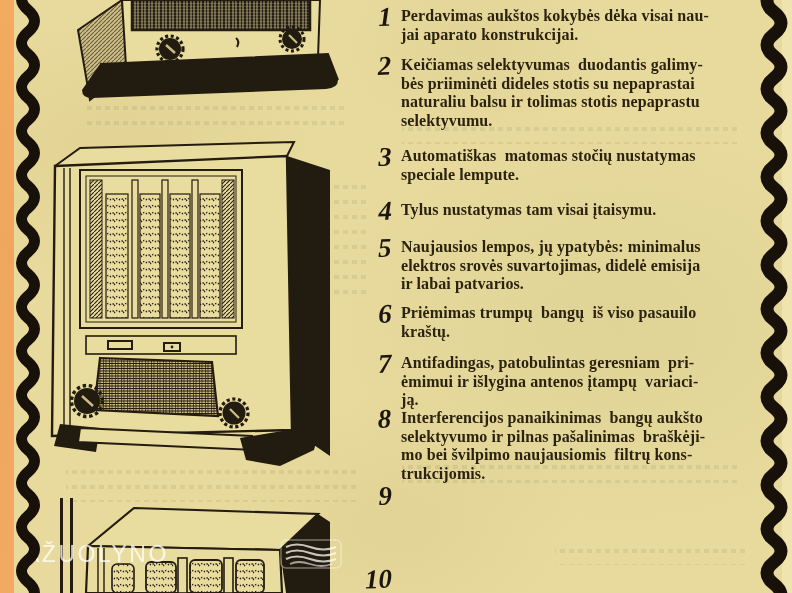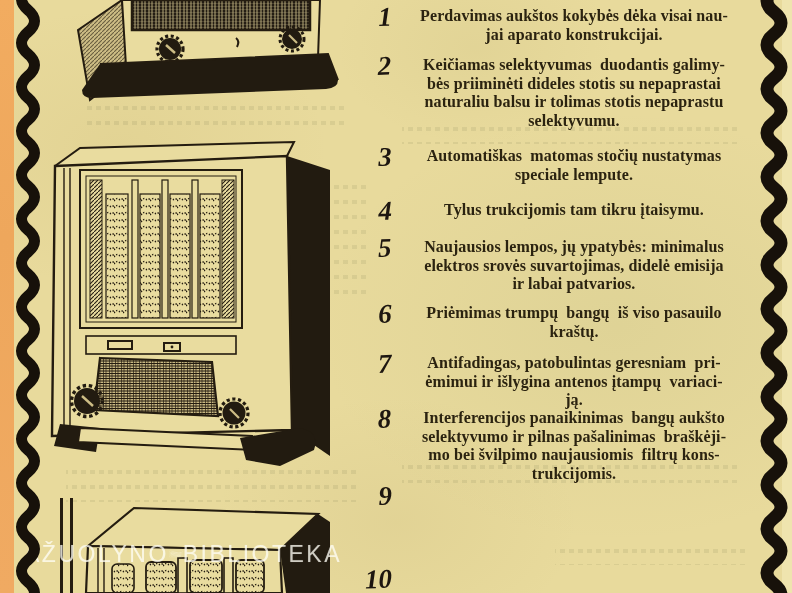--- a/index.html
+++ b/index.html
@@ -27,21 +27,21 @@
   .feature .num{
     flex:0 0 28px;text-align:right;
     font-family:"Liberation Serif",serif;font-style:italic;font-weight:700;
     font-size:27px;line-height:1;color:#1d1610;margin-top:-3px;
     transform:rotate(-2deg);
   }
   .feature .txt{
     width:346px;
     font-family:"Liberation Serif",serif;font-weight:700;
     font-size:16px;line-height:18.6px;color:#2b2310;
-    white-space:pre-wrap;letter-spacing:0.1px;text-align:center;
+    white-space:pre-wrap;letter-spacing:0.1px;
   }
   
   .illus{position:absolute;z-index:1;}
   
   .watermark{
     position:absolute;left:24px;top:536px;width:318px;height:36px;
     display:flex;align-items:center;justify-content:space-between;
     z-index:4;pointer-events:none;
     font-family:"Liberation Sans",sans-serif;font-weight:400;
     font-size:23px;letter-spacing:2.5px;color:rgba(255,253,244,0.72);
@@ -182,21 +182,21 @@
 naturaliu balsu ir tolimas stotis nepaprastu
 selektyvumu.</div>
       </div>
       <div class="feature" style="top: 147px;">
         <span class="num">3</span>
         <div class="txt">Automatiškas  matomas stočių nustatymas
 speciale lempute.</div>
       </div>
       <div class="feature" style="top: 201px;">
         <span class="num">4</span>
-        <div class="txt">Tylus trukcijomis tam tikru įtaisymu.</div>
+        <div class="txt">Tylus nustatymas tam visai įtaisymu.</div>
       </div>
       <div class="feature" style="top: 238px;">
         <span class="num">5</span>
         <div class="txt">Naujausios lempos, jų ypatybės: minimalus
 elektros srovės suvartojimas, didelė emisija
 ir labai patvarios.</div>
       </div>
       <div class="feature" style="top: 304px;">
         <span class="num">6</span>
         <div class="txt">Priėmimas trumpų  bangų  iš viso pasauilo
@@ -225,16 +225,15 @@
 
   <div class="watermark">
     <span>AŽUOLYNO</span>
     <svg width="62" height="30" viewBox="0 0 62 30">
       <rect x="1" y="1" width="60" height="28" rx="5" fill="none" stroke="rgba(255,253,244,0.4)" stroke-width="1.4"></rect>
       <path d="M6 8 Q16 3 30 8 T56 8" fill="none" stroke="rgba(255,253,244,0.75)" stroke-width="2.2"></path>
       <path d="M6 14 Q16 9 30 14 T56 14" fill="none" stroke="rgba(255,253,244,0.75)" stroke-width="2.2"></path>
       <path d="M6 20 Q16 15 30 20 T56 20" fill="none" stroke="rgba(255,253,244,0.75)" stroke-width="2.2"></path>
       <path d="M10 25 Q18 21 30 25 T52 25" fill="none" stroke="rgba(255,253,244,0.6)" stroke-width="1.8"></path>
     </svg>
-    <span>BIBLIOTEKA</span>
   </div>
 
 </div>
 
 </body></html>

